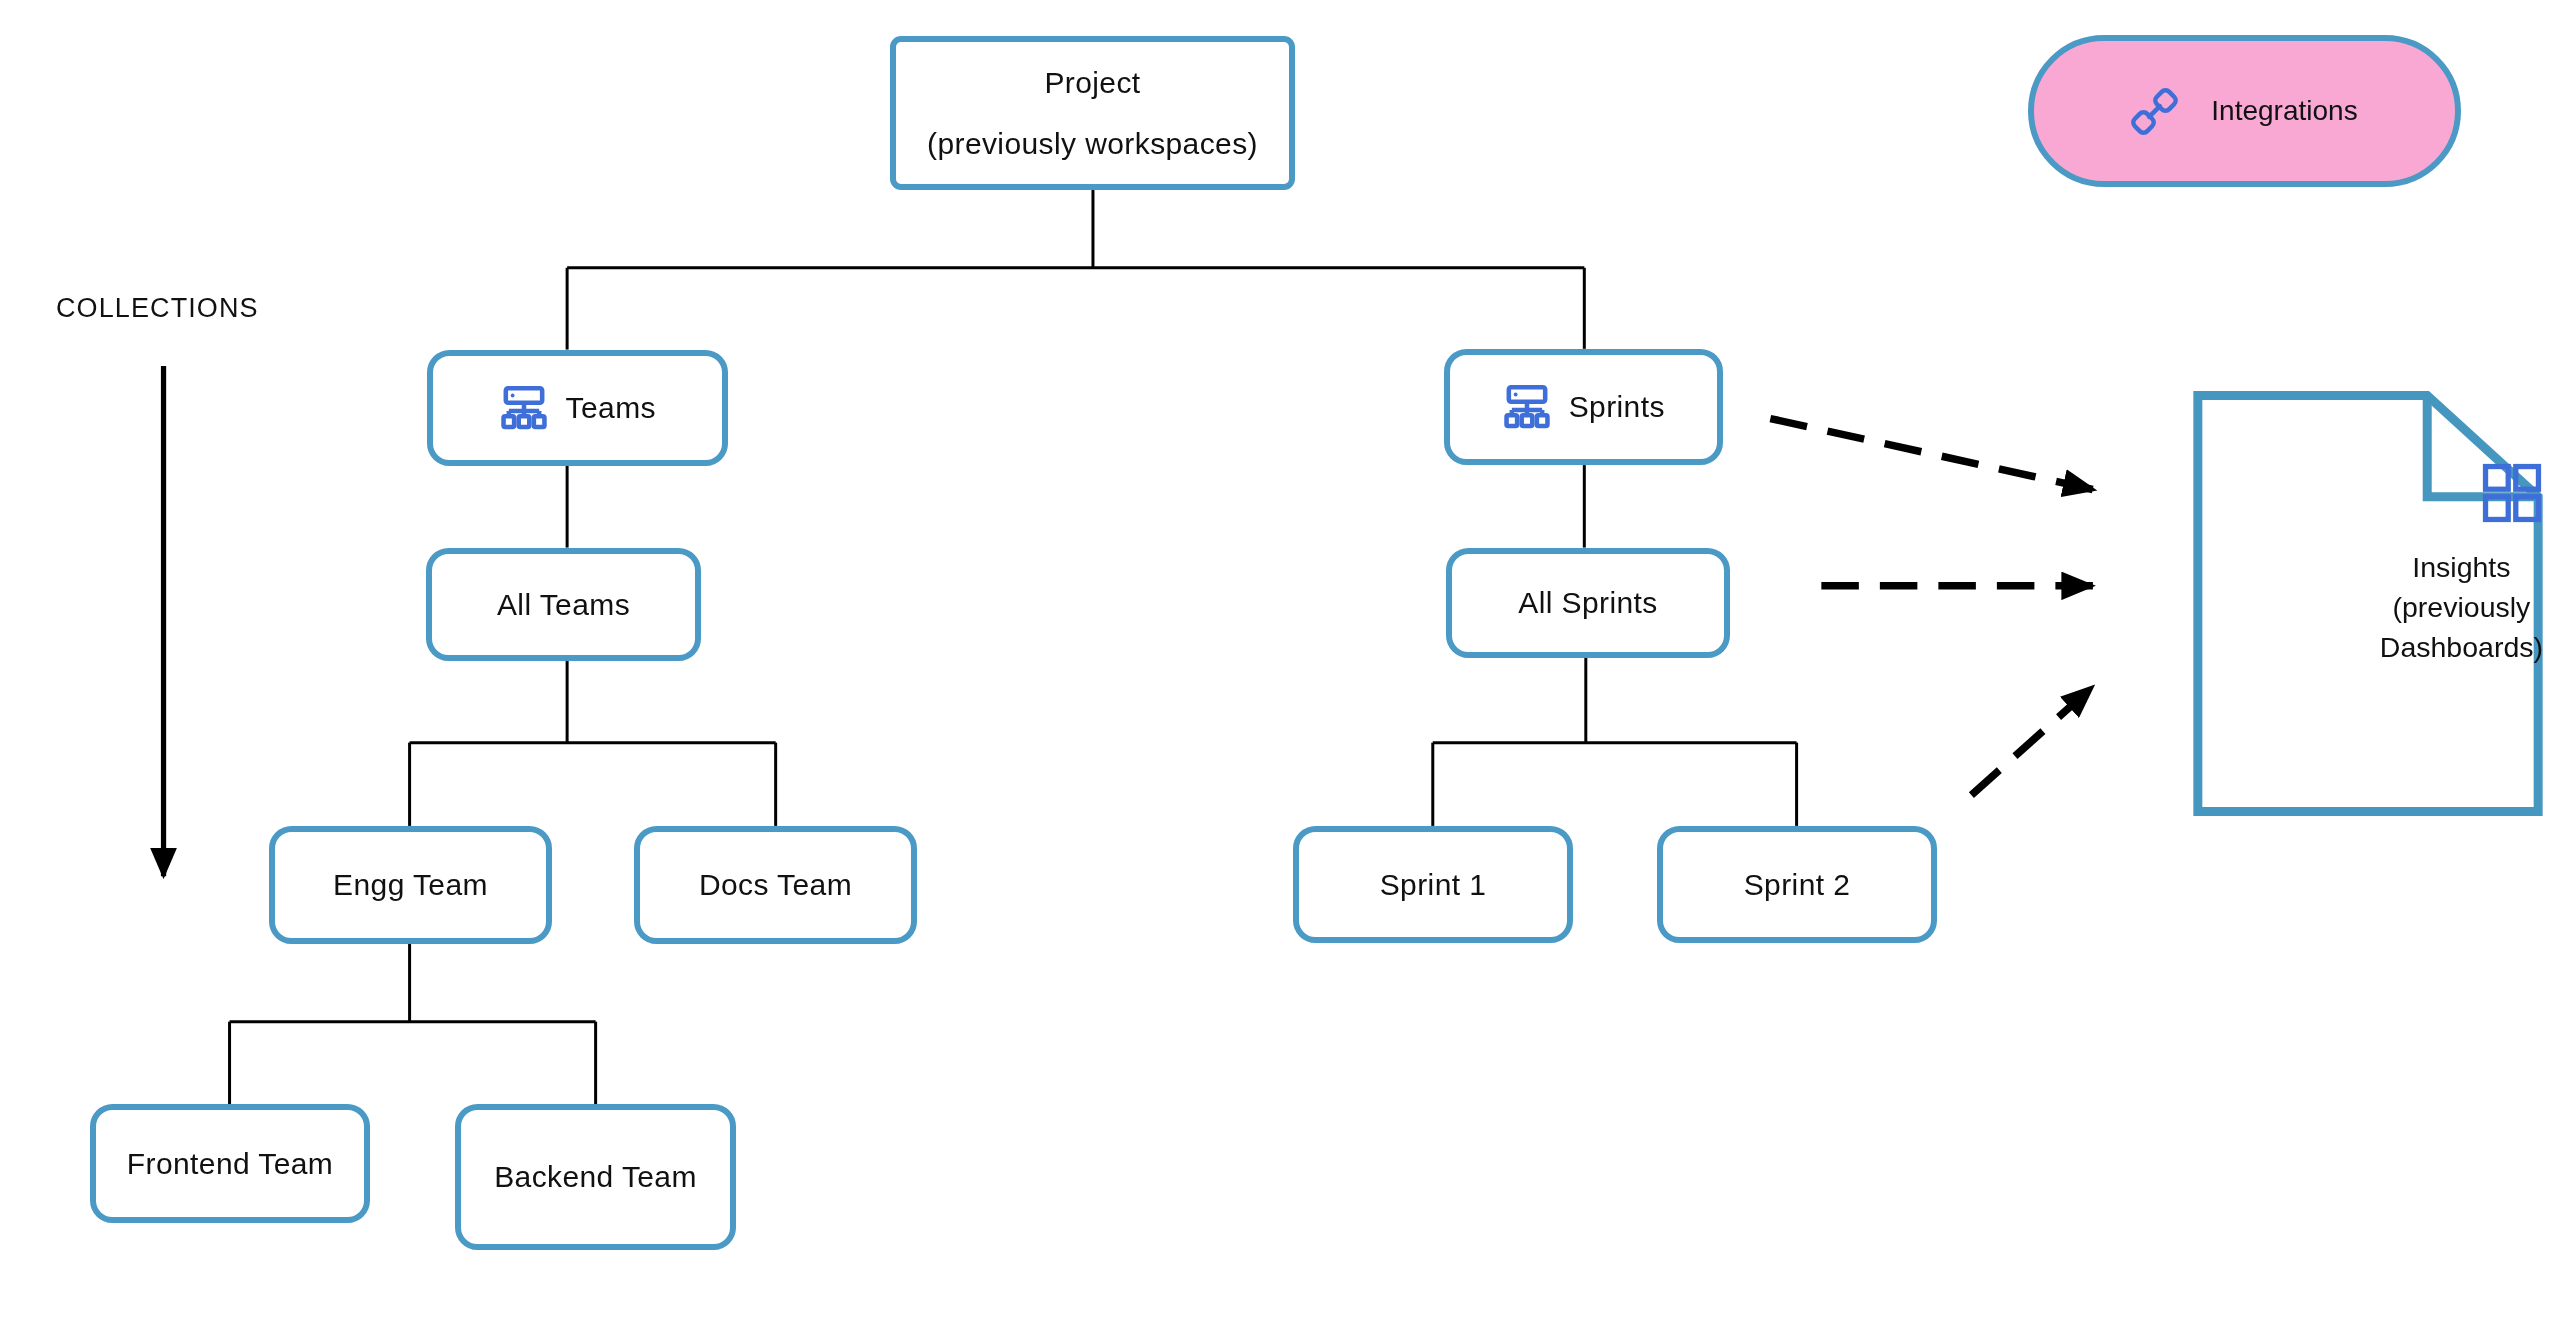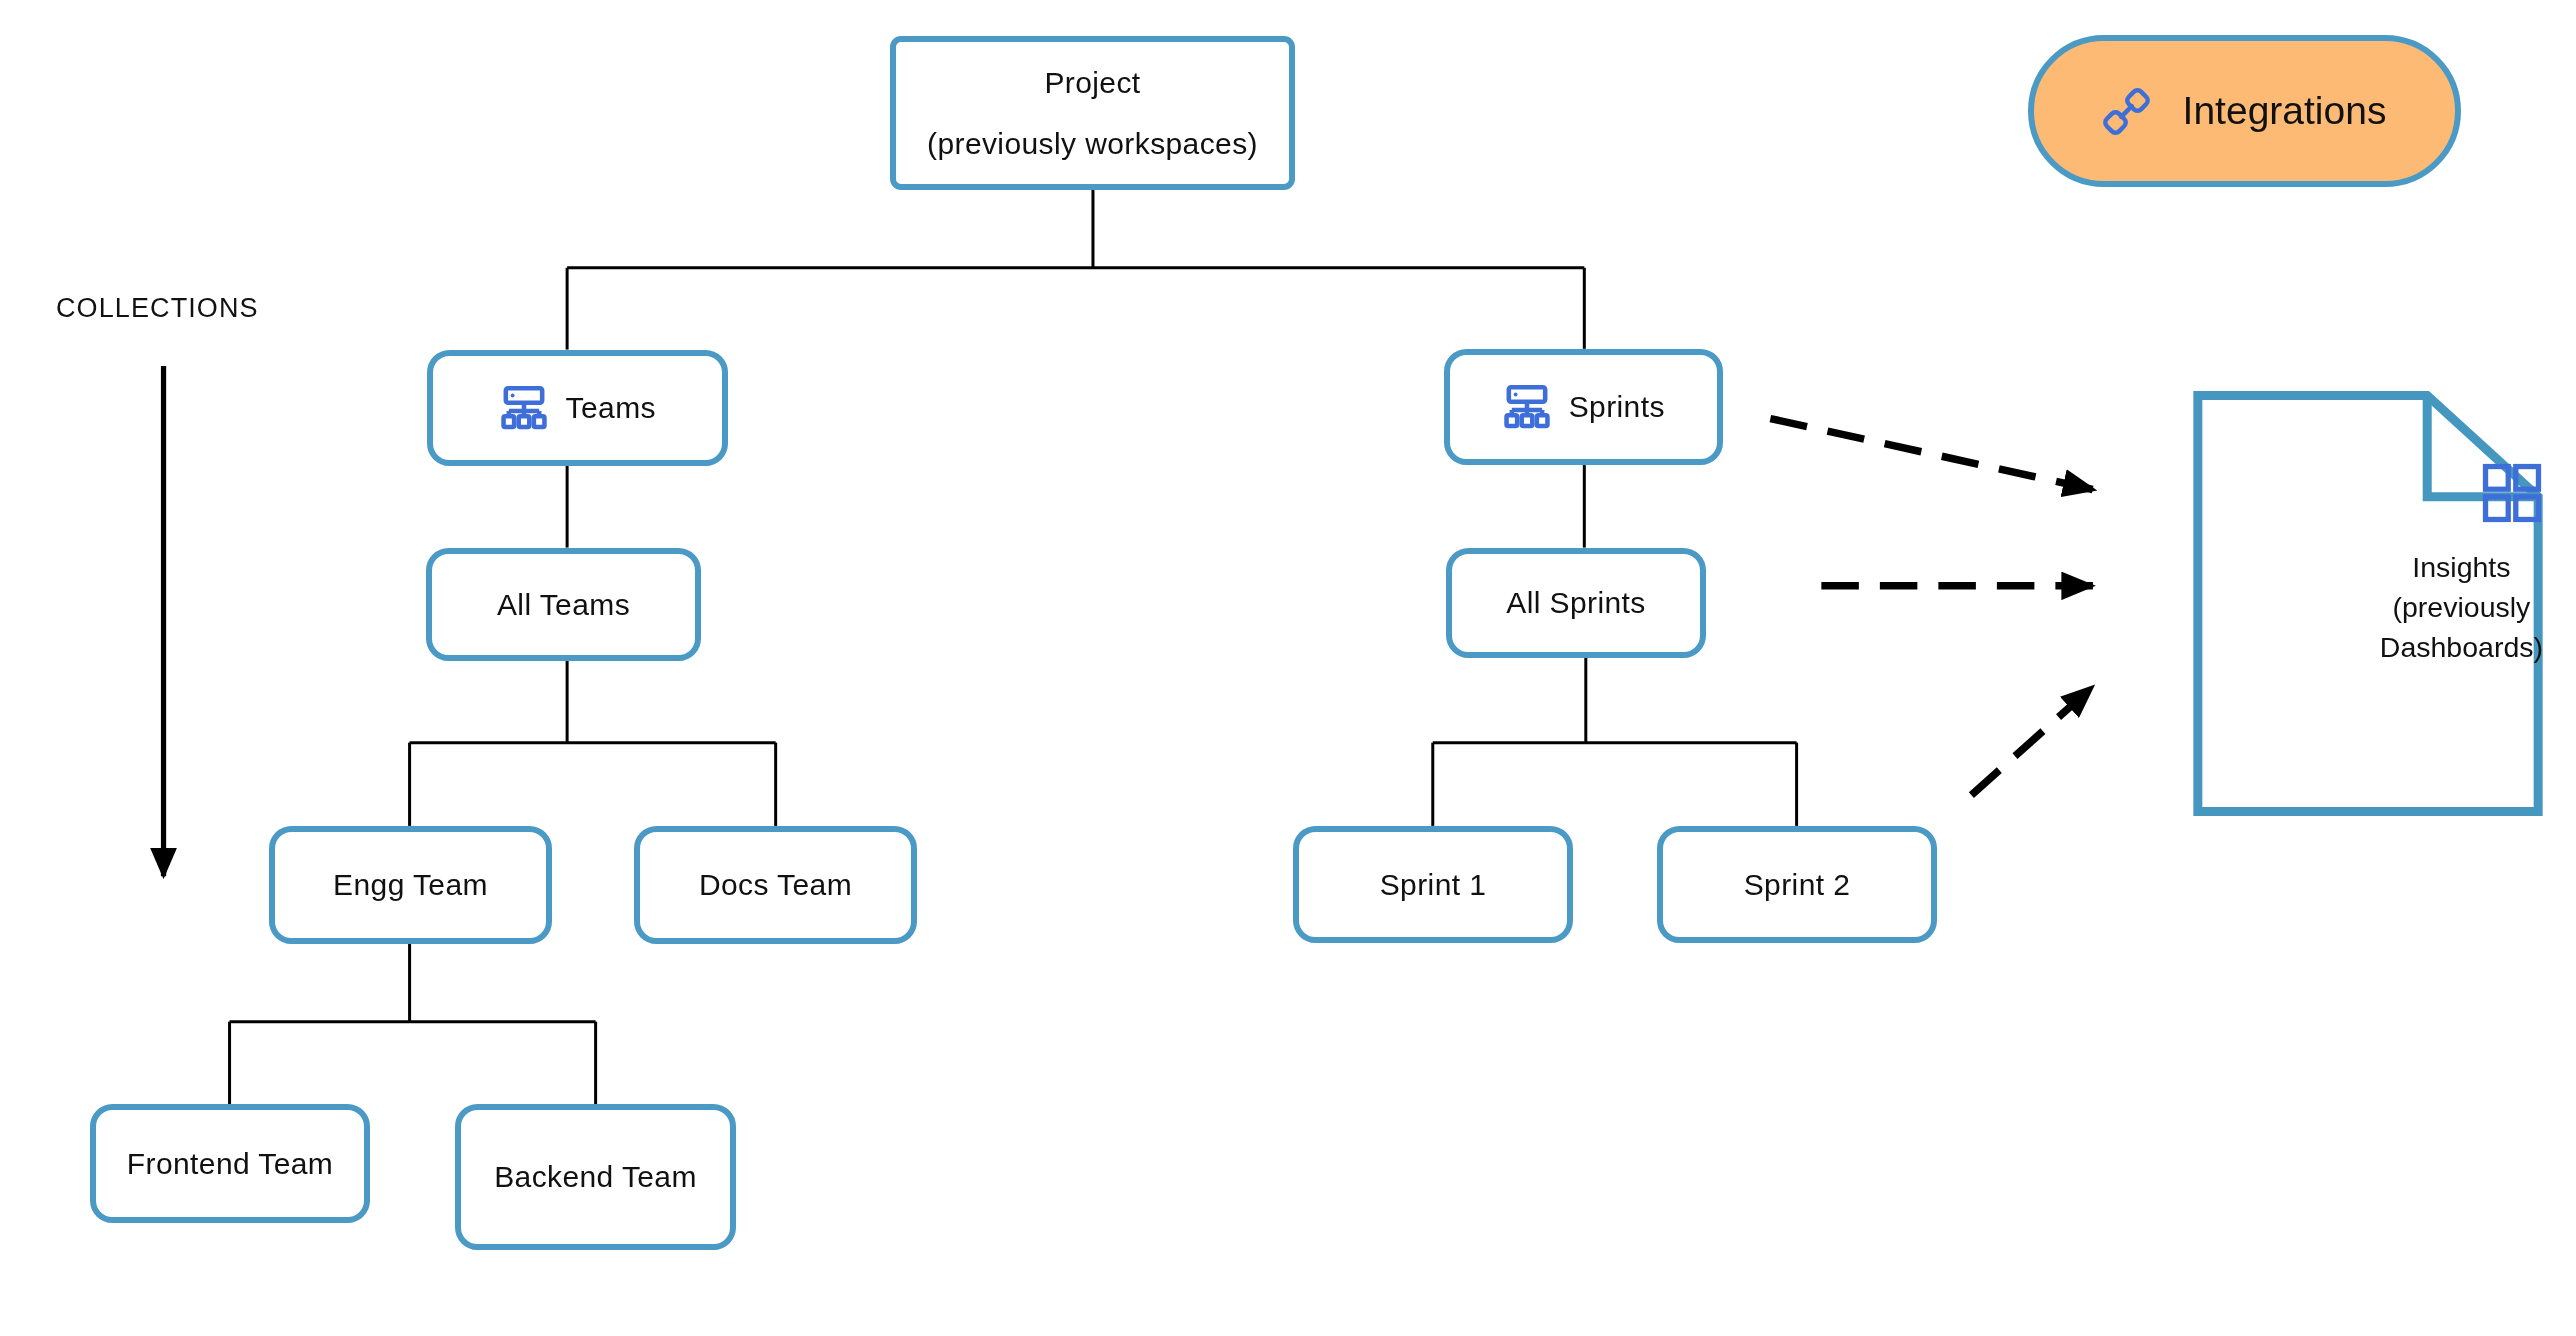--- a/index.html
+++ b/index.html
@@ -21,25 +21,25 @@
     gap:16.5px;
     font-size:30px;
     letter-spacing:0.4px;
     box-sizing:border-box;
     z-index:2;
   }
   .node .lbl{white-space:nowrap;}
   .node.multiline{flex-direction:column;gap:18px;line-height:43px;text-align:center;border-radius:11px;}
   .pill{
     position:absolute;
-    background:#fdba74;
+    background:#f9a8d4;
     border:6px solid #4B9AC6;
     border-radius:83px;
     display:flex;align-items:center;justify-content:center;
-    gap:33px;font-size:39px;box-sizing:border-box;z-index:2;
+    gap:33px;font-size:28px;box-sizing:border-box;z-index:2;
   }
   .collections-label{
     position:absolute;left:56px;top:293px;
     font-size:27px;letter-spacing:1.1px;z-index:2;
   }
   .doc-wrap{position:absolute;left:2193px;top:391px;width:350px;height:425px;z-index:2;}
   .doc-overlay{
     position:absolute;left:0;top:0;width:100%;height:100%;
     display:flex;flex-direction:column;align-items:flex-end;
     padding-top:71px;box-sizing:border-box;
@@ -141,21 +141,21 @@
         <rect x="46" y="40" width="14" height="14" rx="2"></rect>
       </g>
     </svg>
     <span class="lbl">Sprints</span>
   </div>
 
   <div class="node" style="left:426px;top:548px;width:275px;height:113px;">
     <span class="lbl">All Teams</span>
   </div>
 
-  <div class="node" style="left:1446px;top:548px;width:260px;height:110px;">
+  <div class="node" style="left:1446px;top:548px;width:284px;height:110px;">
     <span class="lbl">All Sprints</span>
   </div>
 
   <div class="node" style="left:269px;top:826px;width:283px;height:118px;">
     <span class="lbl">Engg Team</span>
   </div>
   <div class="node" style="left:634px;top:826px;width:283px;height:118px;text-align:center;">
     <span class="lbl">Docs Team</span>
   </div>
 

